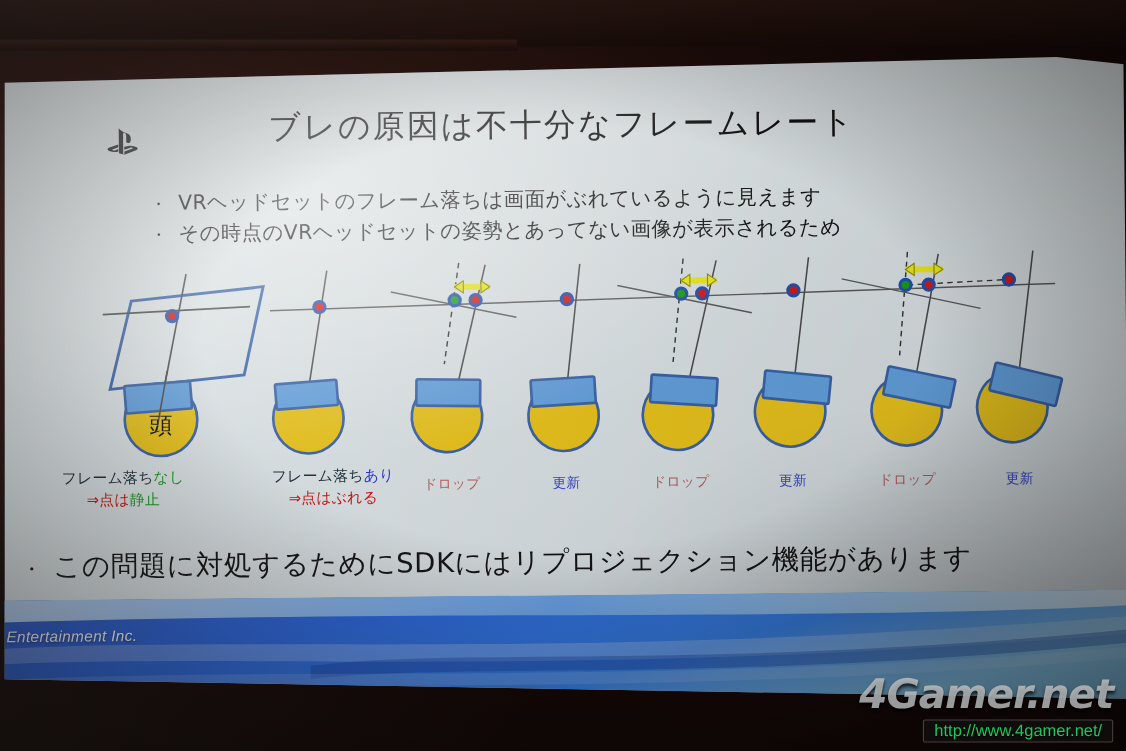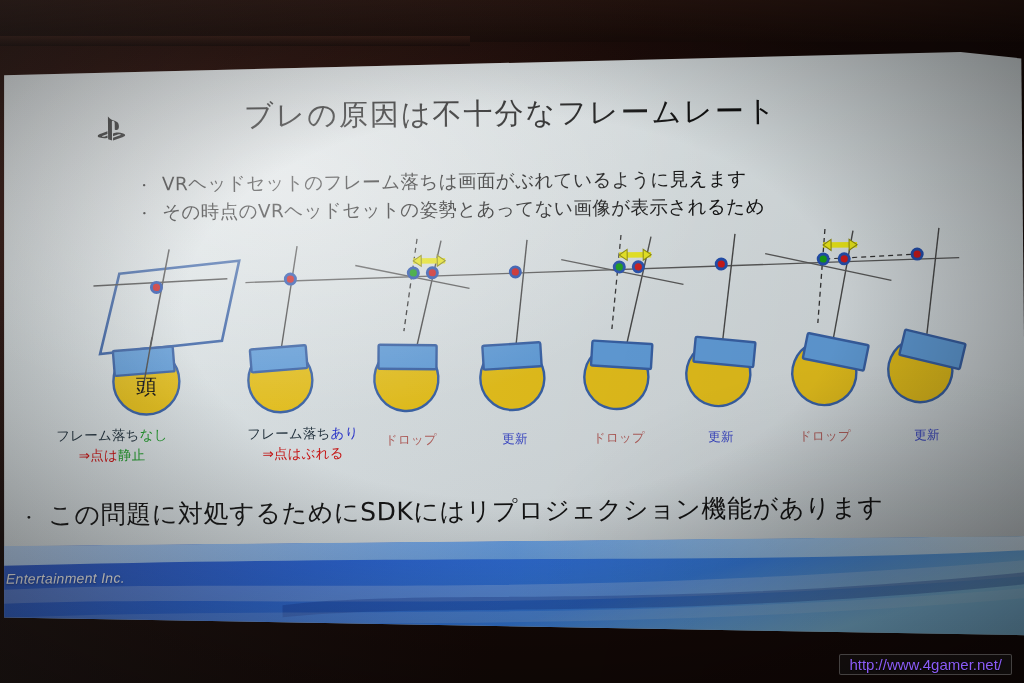--- a/index.html
+++ b/index.html
@@ -115,21 +115,21 @@
   }
   #wm-logo{
     font-size:37px;font-weight:bold;font-style:italic;letter-spacing:-1px;
     color:rgba(196,198,200,.78);
     text-shadow:0 2px 3px rgba(0,0,0,.75);
     font-family:"DejaVu Sans","Liberation Sans",sans-serif;
     line-height:1;
   }
   #wm-url{
     margin-top:4px;display:inline-block;
-    font-size:15px;color:#8b5cf6;
+    font-size:15px;color:#22c55e;
     background:rgba(25,25,25,.42);
     border:1px solid rgba(200,200,200,.28);
     padding:1px 9px;border-radius:2px;
     font-family:"Liberation Sans",sans-serif;
     text-shadow:0 1px 1px rgba(0,0,0,.8);
   }
   #photo-grain{
     position:absolute;inset:0;pointer-events:none;
     background:
       linear-gradient(103deg, rgba(255,255,255,.05) 0%, rgba(0,0,0,.06) 55%, rgba(0,0,0,.12) 100%);
@@ -349,14 +349,15 @@
     <div id="footer-text">puter Entertainment Inc.</div>
 
     <div id="slide-sheen"></div>
   </div>
 </div>
 
 <div id="room-vignette"></div>
 <div id="photo-grain"></div>
 
 <div id="wm">
+  <div id="wm-logo">4Gamer.net</div>
   <div><span id="wm-url">http://www.4gamer.net/</span></div>
 </div>
 
 </body></html>

